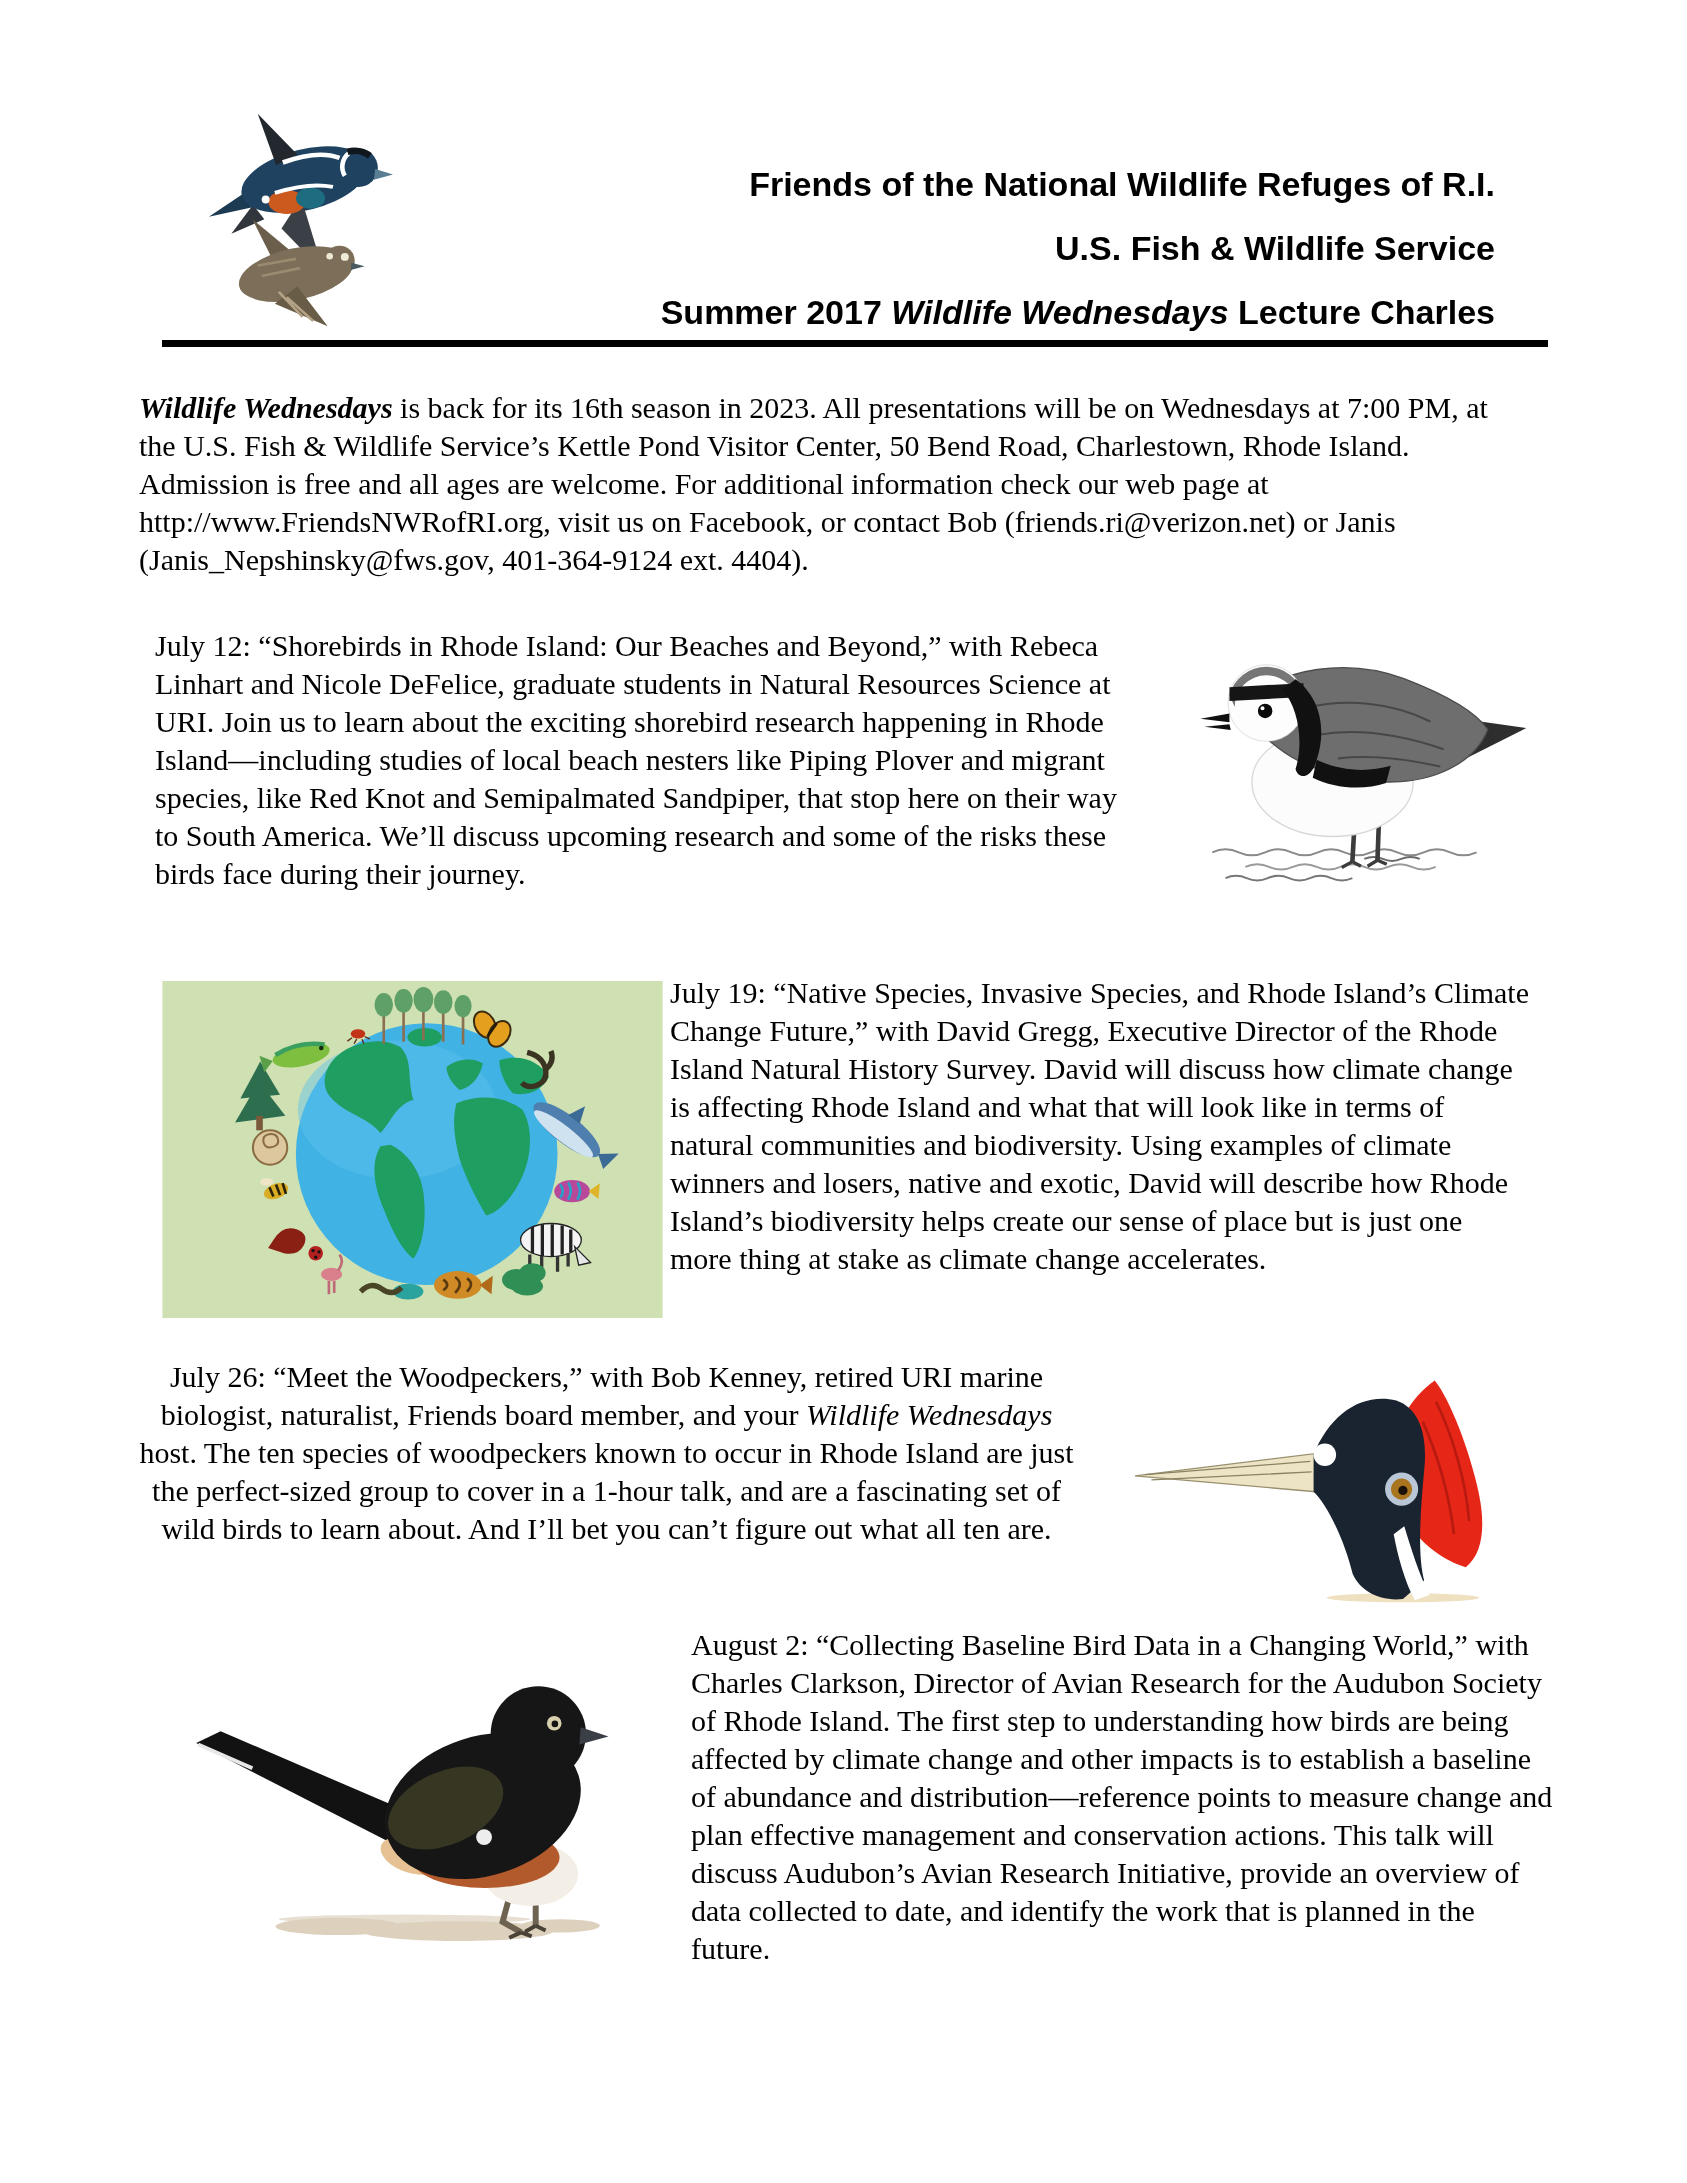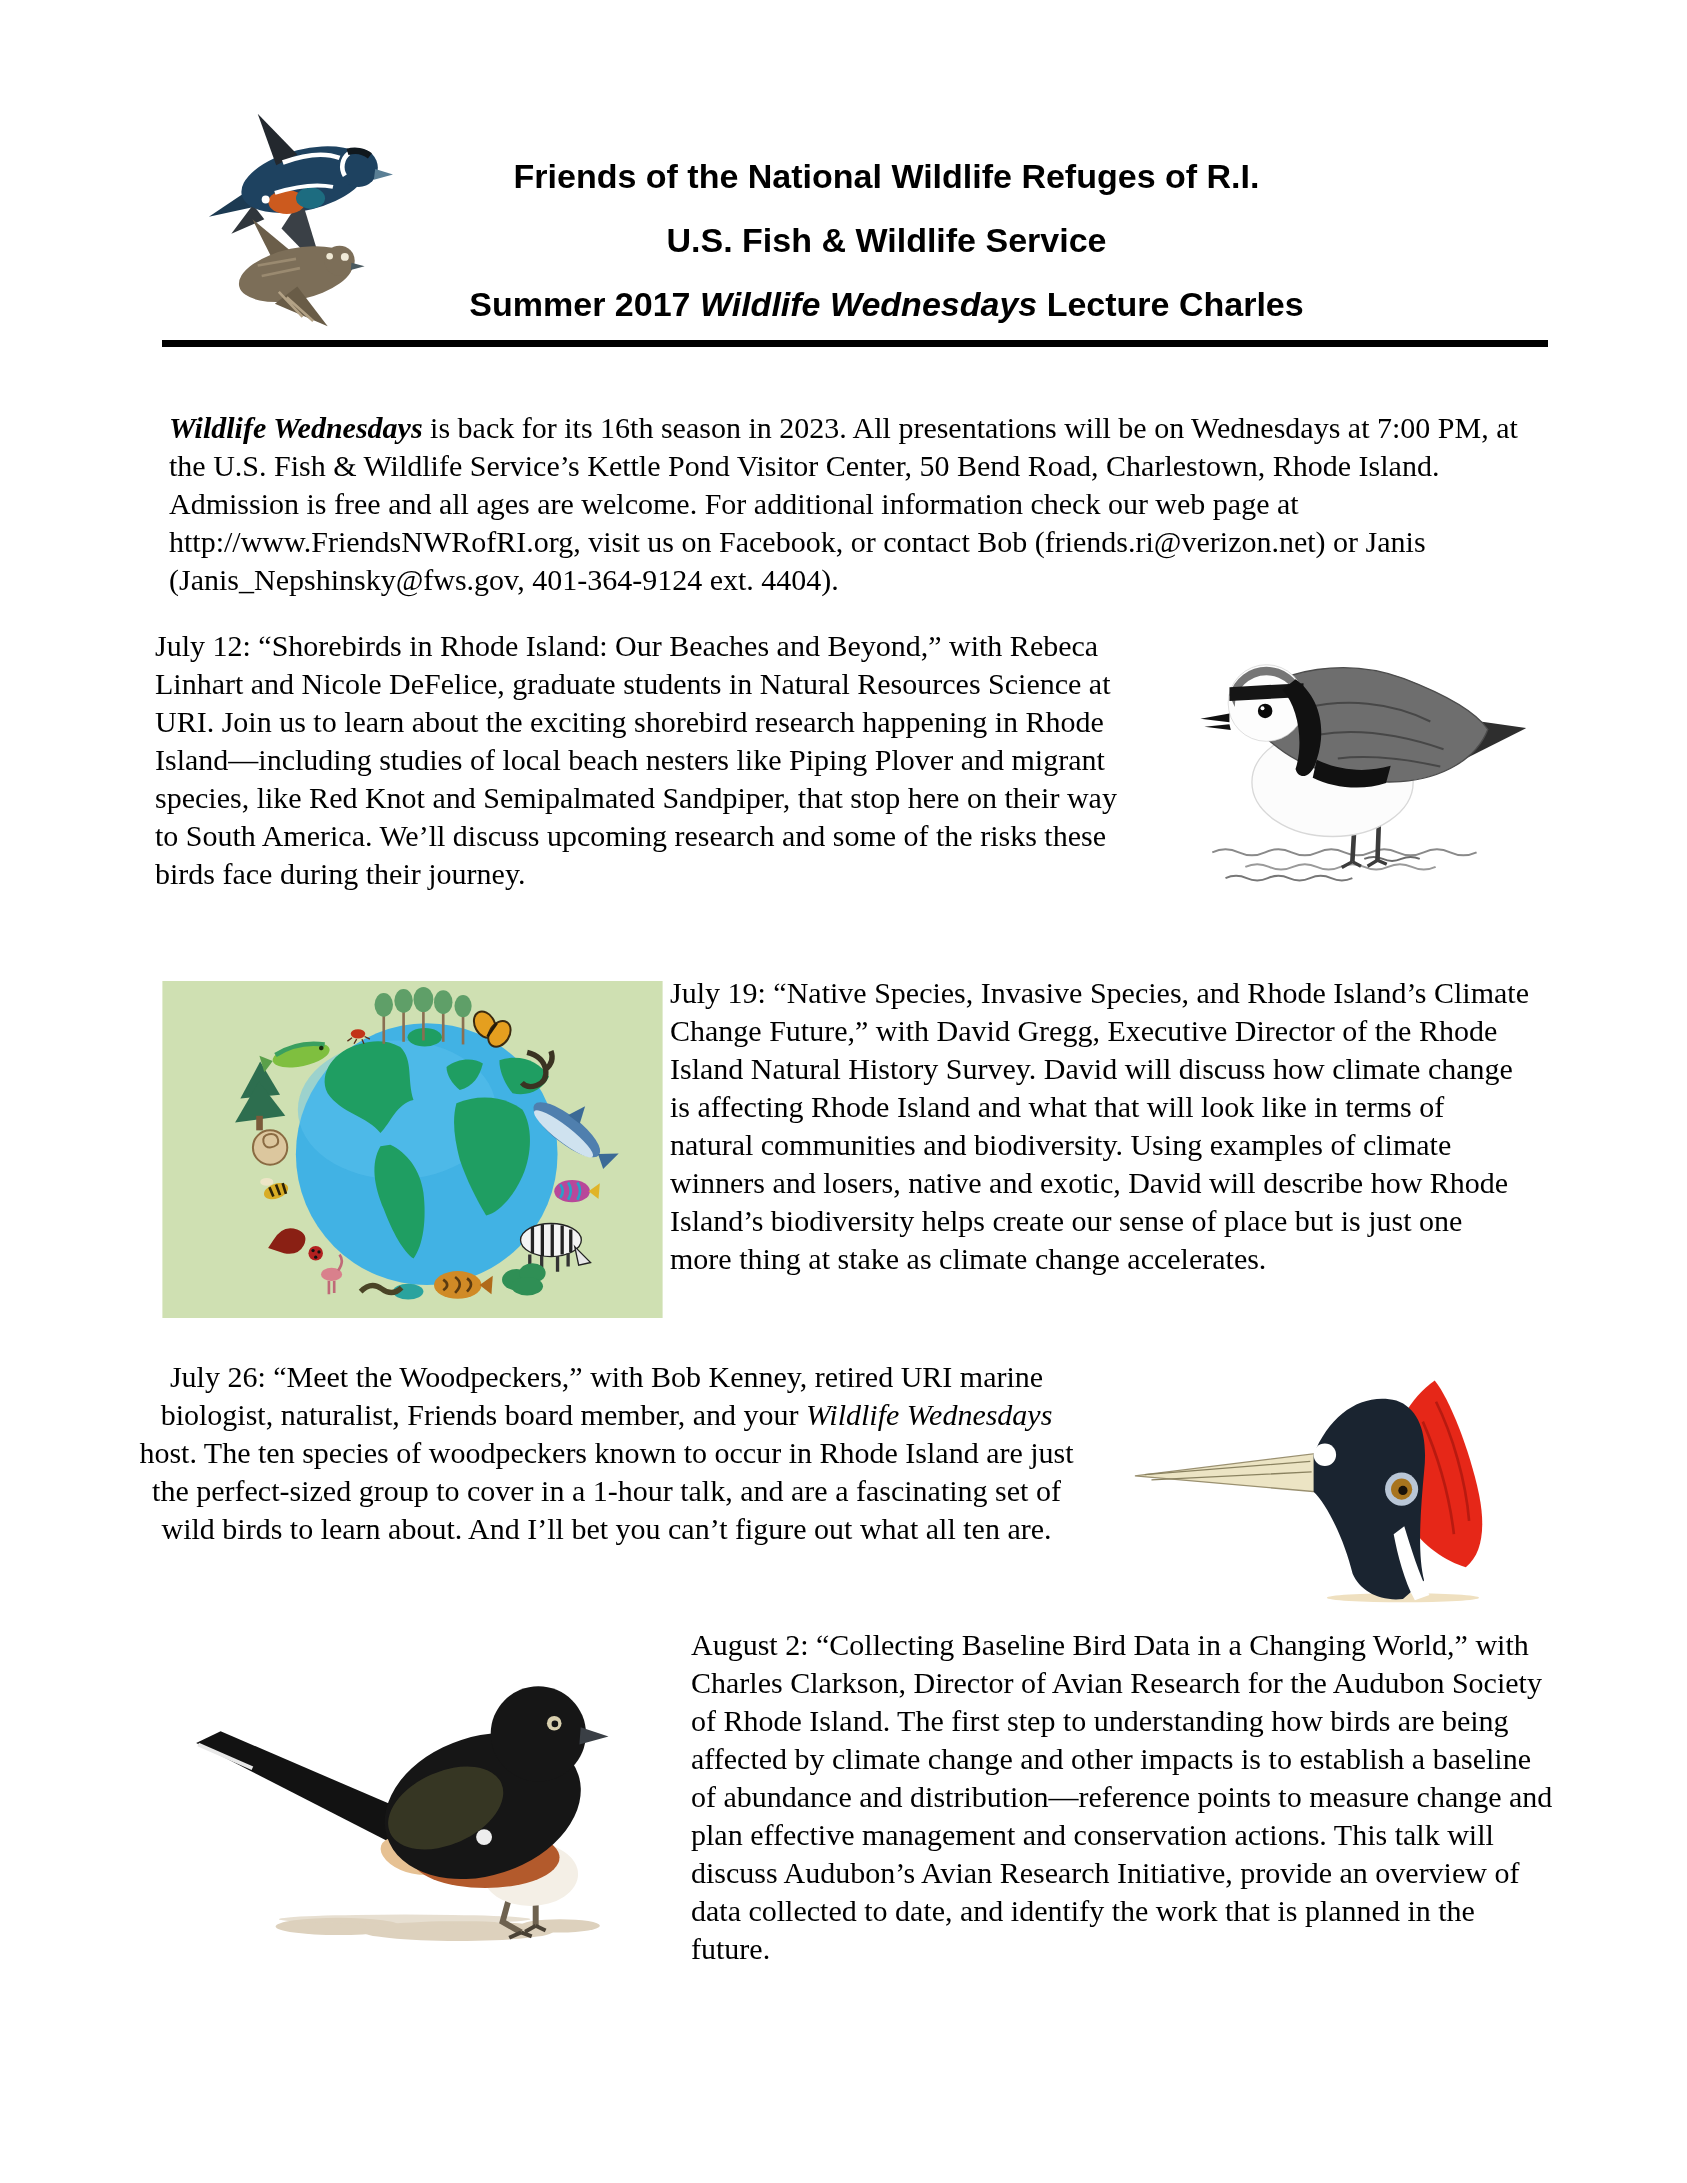--- a/index.html
+++ b/index.html
@@ -1,19 +1,19 @@
 <!DOCTYPE html>
 <html style="font-size:10.6px"><head>
 <meta charset="utf-8">
 <style>
   html,body{margin:0;padding:0;background:#ffffff;}
   .page{position:relative;width:1687px;height:2183px;background:#ffffff;
         font-family:"Liberation Serif", serif;color:#000;overflow:hidden;}
   .abs{position:absolute;}
-  .titles{position:absolute;left:278px;top:144px;width:1217px;text-align:center;
+  .titles{position:absolute;left:278px;top:152px;width:1217px;text-align:right;
           font-family:"Liberation Sans", sans-serif;font-weight:bold;
           font-size:34px;line-height:64px;}
   .rule{position:absolute;left:162px;top:340px;width:1386px;height:7.3px;background:#000;}
   .para{position:absolute;font-size:30px;line-height:38px;text-align:left;}
   .para b{font-weight:normal;}
   .lead-italic{font-style:italic;font-weight:bold;}
   .inline-italic{font-style:italic;}
   svg{display:block;}
 </style>
 </head>
@@ -54,21 +54,21 @@
   </svg>
 
   <div class="titles">
     <div>Friends of the National Wildlife Refuges of R.I.</div>
     <div>U.S. Fish &amp; Wildlife Service</div>
     <div><span>Summer 2017 </span><i>Wildlife Wednesdays</i><span> Lecture Charles</span></div>
   </div>
 
   <div class="rule"></div>
 
-  <div class="para" style="left:169px;top:389px;width:1376px;margin-top:20px;">
+  <div class="para" style="left:139px;top:389px;width:1376px;">
     <span class="lead-italic">Wildlife Wednesdays</span><span> is back for its 16th season in 2023. All presentations will be on Wednesdays at 7:00 PM, at the U.S. Fish &amp; Wildlife Service’s Kettle Pond Visitor Center, 50 Bend Road, Charlestown, Rhode Island. Admission is free and all ages are welcome. For additional information check our web page at http://www.FriendsNWRofRI.org, visit us on Facebook, or contact Bob (friends.ri@verizon.net) or Janis (Janis_Nepshinsky@fws.gov, 401-364-9124 ext. 4404).</span>
   </div>
 
   <div class="para" style="left:155px;top:627px;width:969px;">
     <b>July 12:</b><span>  “Shorebirds in Rhode Island: Our Beaches and Beyond,” with Rebeca Linhart and Nicole DeFelice, graduate students in Natural Resources Science at URI. Join us to learn about the exciting shorebird research happening in Rhode Island—including studies of local beach nesters like Piping Plover and migrant species, like Red Knot and Semipalmated Sandpiper, that stop here on their way to South America. We’ll discuss upcoming research and some of the risks these birds face during their journey.</span><i class="inline-italic"></i><span></span>
   </div>
 
   <svg class="abs" style="left:1166px;top:629px;" width="380" height="261" viewBox="0 0 575 395">
     <g stroke="#8a8a8a" stroke-width="3" fill="none">
       <path d="M70 338 q20 -9 40 0 t40 0 t40 0 t40 0 t40 0 t40 0 t40 0 t40 0 t40 0 t40 0"></path>

